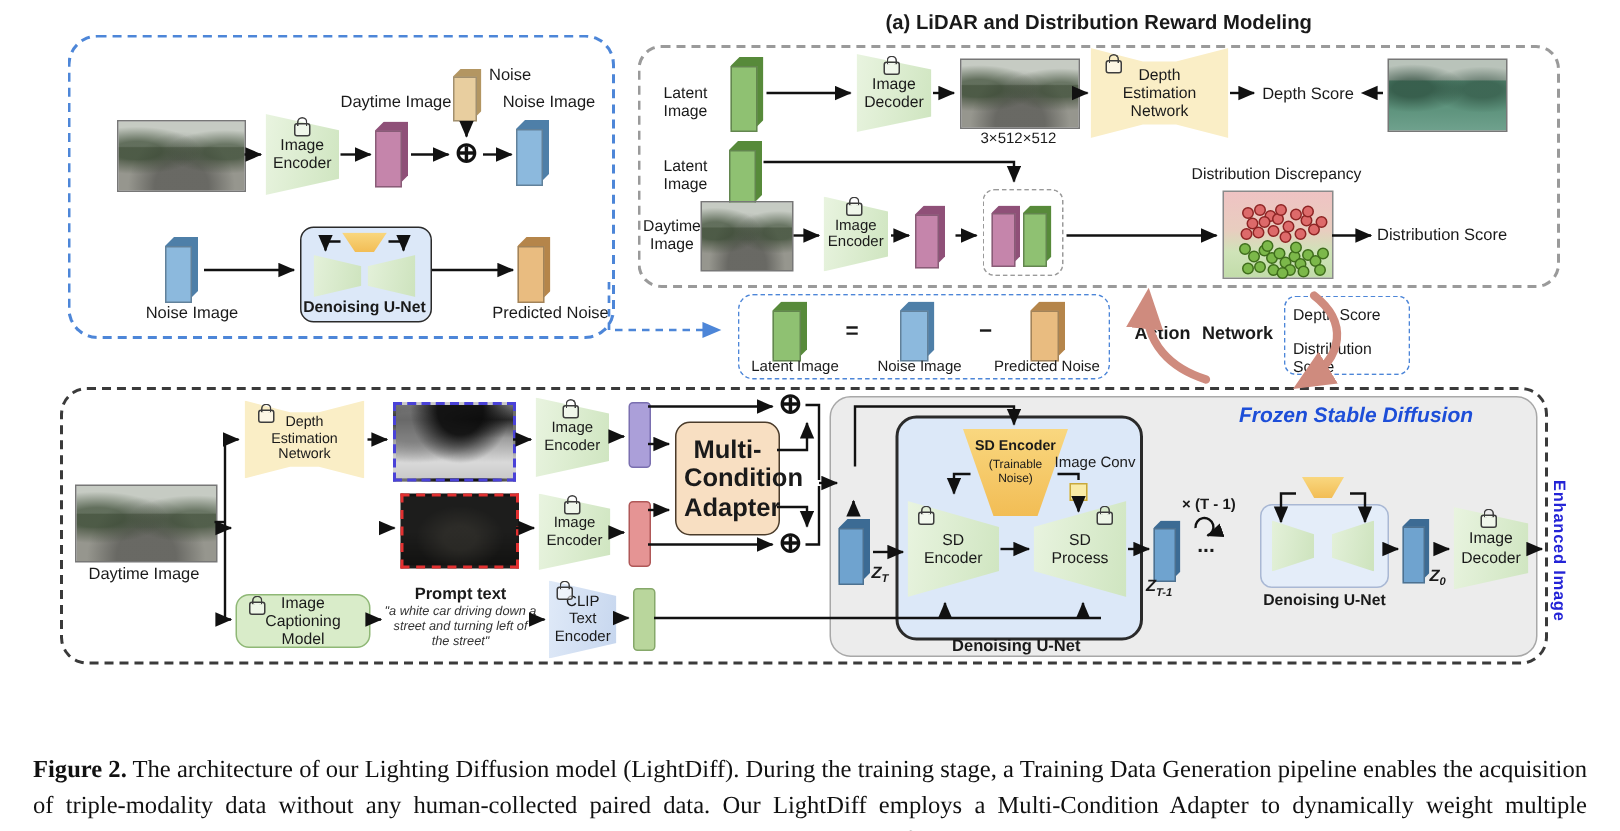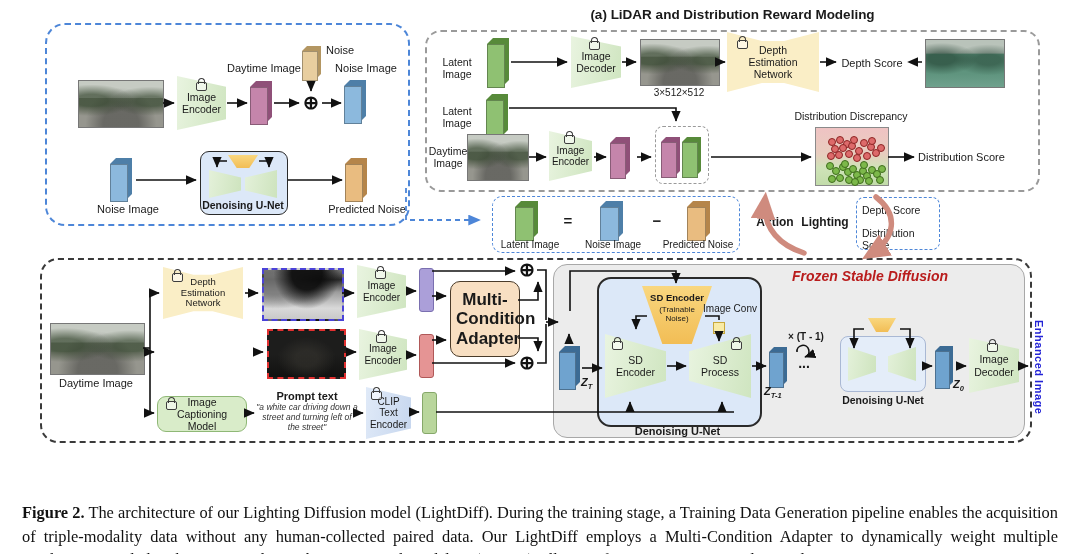--- a/index.html
+++ b/index.html
@@ -181,21 +181,21 @@
   <div class="slab" style="left:515px;top:201px;width:23px;height:38px;--d:6px;--c1:#8fc172;--c2:#578a3a;"></div>
   <div class="lbl" style="left:500px;top:239px;width:60px;font-size:10px;">Latent Image</div>
   <div class="lbl" style="left:558px;top:212px;width:20px;font-size:15px;font-weight:bold;">=</div>
   <div class="slab" style="left:600px;top:201px;width:23px;height:38px;--d:6px;--c1:#8cb9dd;--c2:#4e7fa8;"></div>
   <div class="lbl" style="left:582px;top:239px;width:62px;font-size:10px;">Noise Image</div>
   <div class="lbl" style="left:647px;top:212px;width:20px;font-size:15px;font-weight:bold;">−</div>
   <div class="slab" style="left:687px;top:201px;width:23px;height:38px;--d:6px;--c1:#e9bc80;--c2:#b5854a;"></div>
   <div class="lbl" style="left:658px;top:239px;width:80px;font-size:10px;">Predicted Noise</div>
 
   <div class="lbl" style="left:752px;top:216px;width:46px;font-size:12px;font-weight:bold;">Action</div>
-  <div class="lbl" style="left:798px;top:216px;width:54px;font-size:12px;font-weight:bold;">Lighting</div>
+  <div class="lbl" style="left:798px;top:216px;width:54px;font-size:12px;font-weight:bold;">Network</div>
   <div class="abs box-score" style="left:856px;top:197px;width:84px;height:53px;"></div>
   <div class="lbl" style="left:862px;top:204px;width:74px;font-size:10.5px;text-align:left;">Depth Score</div>
   <div class="lbl" style="left:862px;top:227px;width:78px;font-size:10.5px;text-align:left;">Distribution Score</div>
 
   <div class="abs box-dark" style="left:40px;top:258px;width:992px;height:185px;border-radius:18px;"></div>
 
   <div class="photo ph-day" style="left:50px;top:323px;width:93px;height:50px;"></div>
   <div class="lbl" style="left:46px;top:377px;width:100px;font-size:11px;">Daytime Image</div>
 
   <div class="bowtie" style="left:163px;top:267px;width:80px;height:52px;">
@@ -230,21 +230,21 @@
 
   <div class="rbox" style="left:450px;top:281px;width:68px;height:74px;background:#f8dfc2;border:1.5px solid #4a3b2a;border-radius:10px;">
     <span class="lbl" style="position:static;font-size:17px;font-weight:bold;width:58px;">Multi- Condition Adapter</span>
   </div>
 
   <span class="oplus" style="left:517px;top:260px;">⊕</span>
   <span class="oplus" style="left:517px;top:353px;">⊕</span>
   <span class="oplus" style="left:560px;top:312px;">⊕</span>
 
   <div class="abs" style="left:553px;top:264px;width:472px;height:174px;background:#ececec;border:1.5px solid #a8a8a8;border-radius:14px;"></div>
-  <div class="lbl" style="left:770px;top:268px;width:200px;font-size:14px;font-weight:bold;font-style:italic;color:#b91c1c;">Frozen Stable Diffusion</div>
+  <div class="lbl" style="left:804px;top:268px;width:200px;font-size:14px;font-weight:bold;font-style:italic;color:#1d4ed8;">Frozen Stable Diffusion</div>
 
   <div class="unet-box" style="left:597px;top:277px;width:161px;height:146px;"></div>
   <div class="ug-y trap-down" style="left:642px;top:286px;width:70px;height:58px;"></div>
   <div class="lbl" style="left:645px;top:293px;width:64px;font-size:9.5px;font-weight:600;">SD Encoder</div>
   <div class="lbl" style="left:650px;top:305px;width:54px;font-size:8px;">(Trainable Noise)</div>
   <div class="lbl" style="left:702px;top:303px;width:56px;font-size:10px;">Image Conv</div>
   <div class="abs" style="left:713px;top:322px;width:12px;height:12px;background:#f9eba6;border:1px solid #c8a83c;"></div>
   <div class="trap sd-enc g-enc" style="left:605px;top:334px;width:61px;height:64px;">
     <span class="lbl" style="position:static;font-size:10.5px;width:46px;">SD Encoder</span>
   </div>

